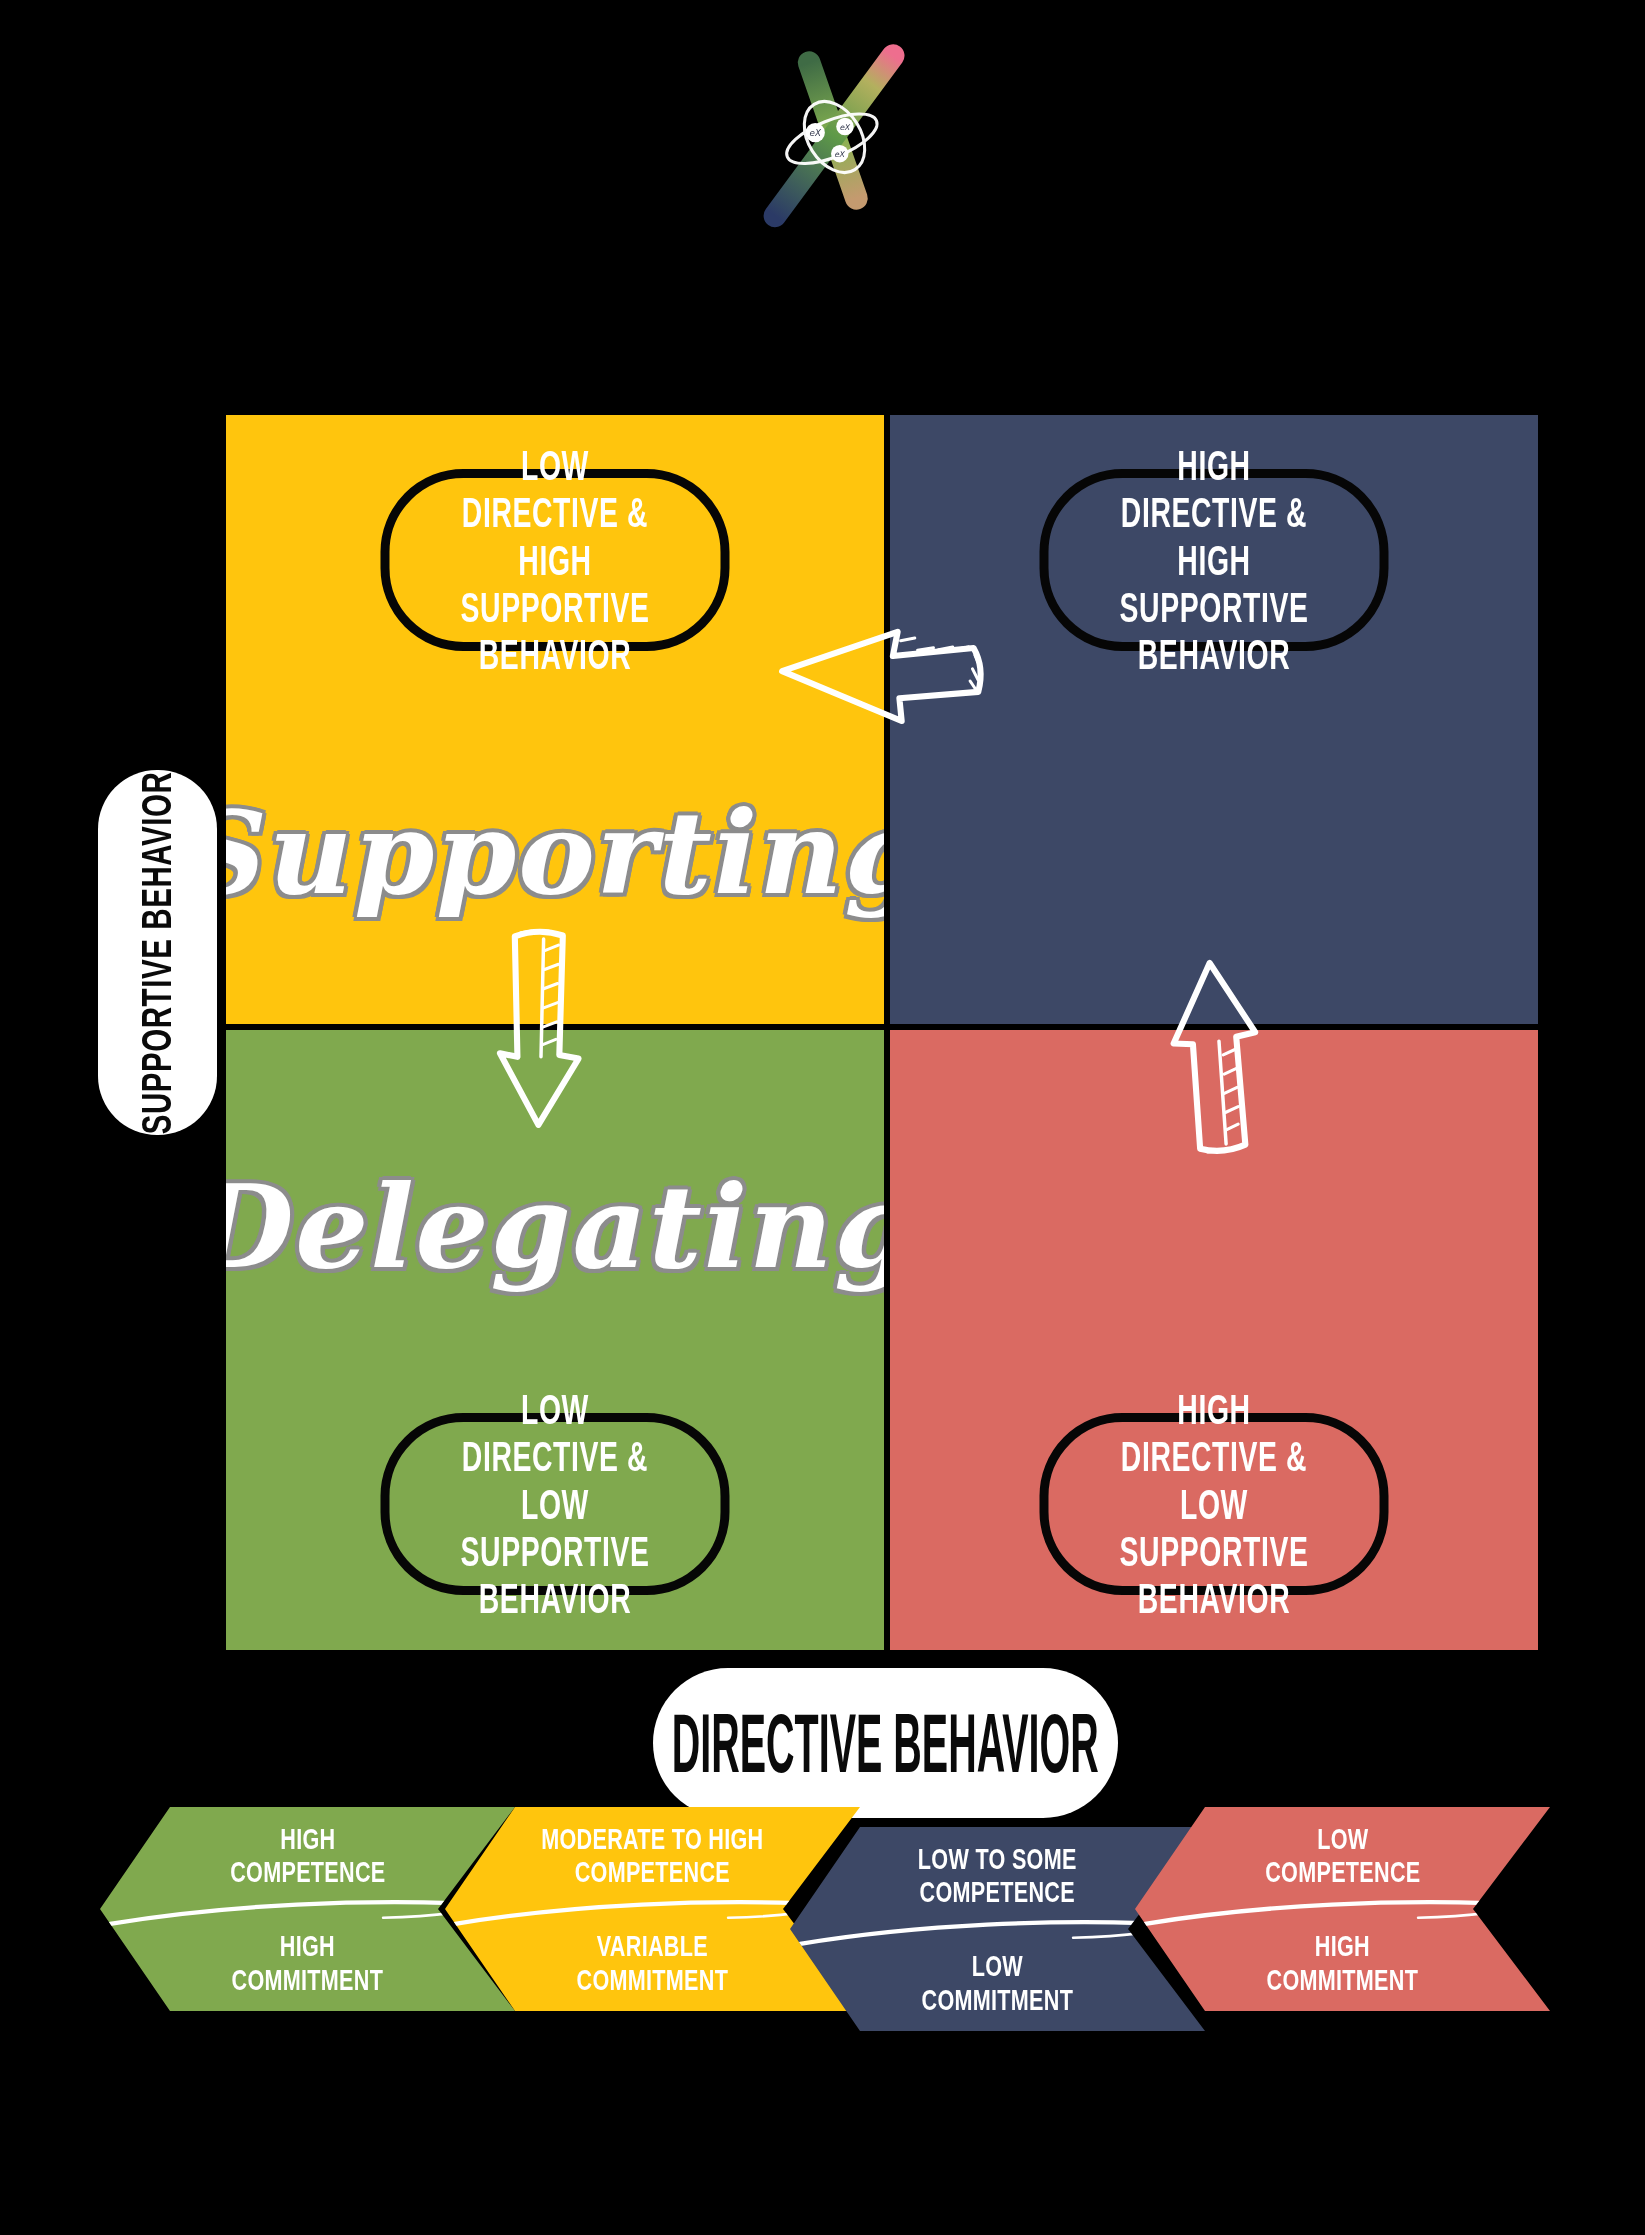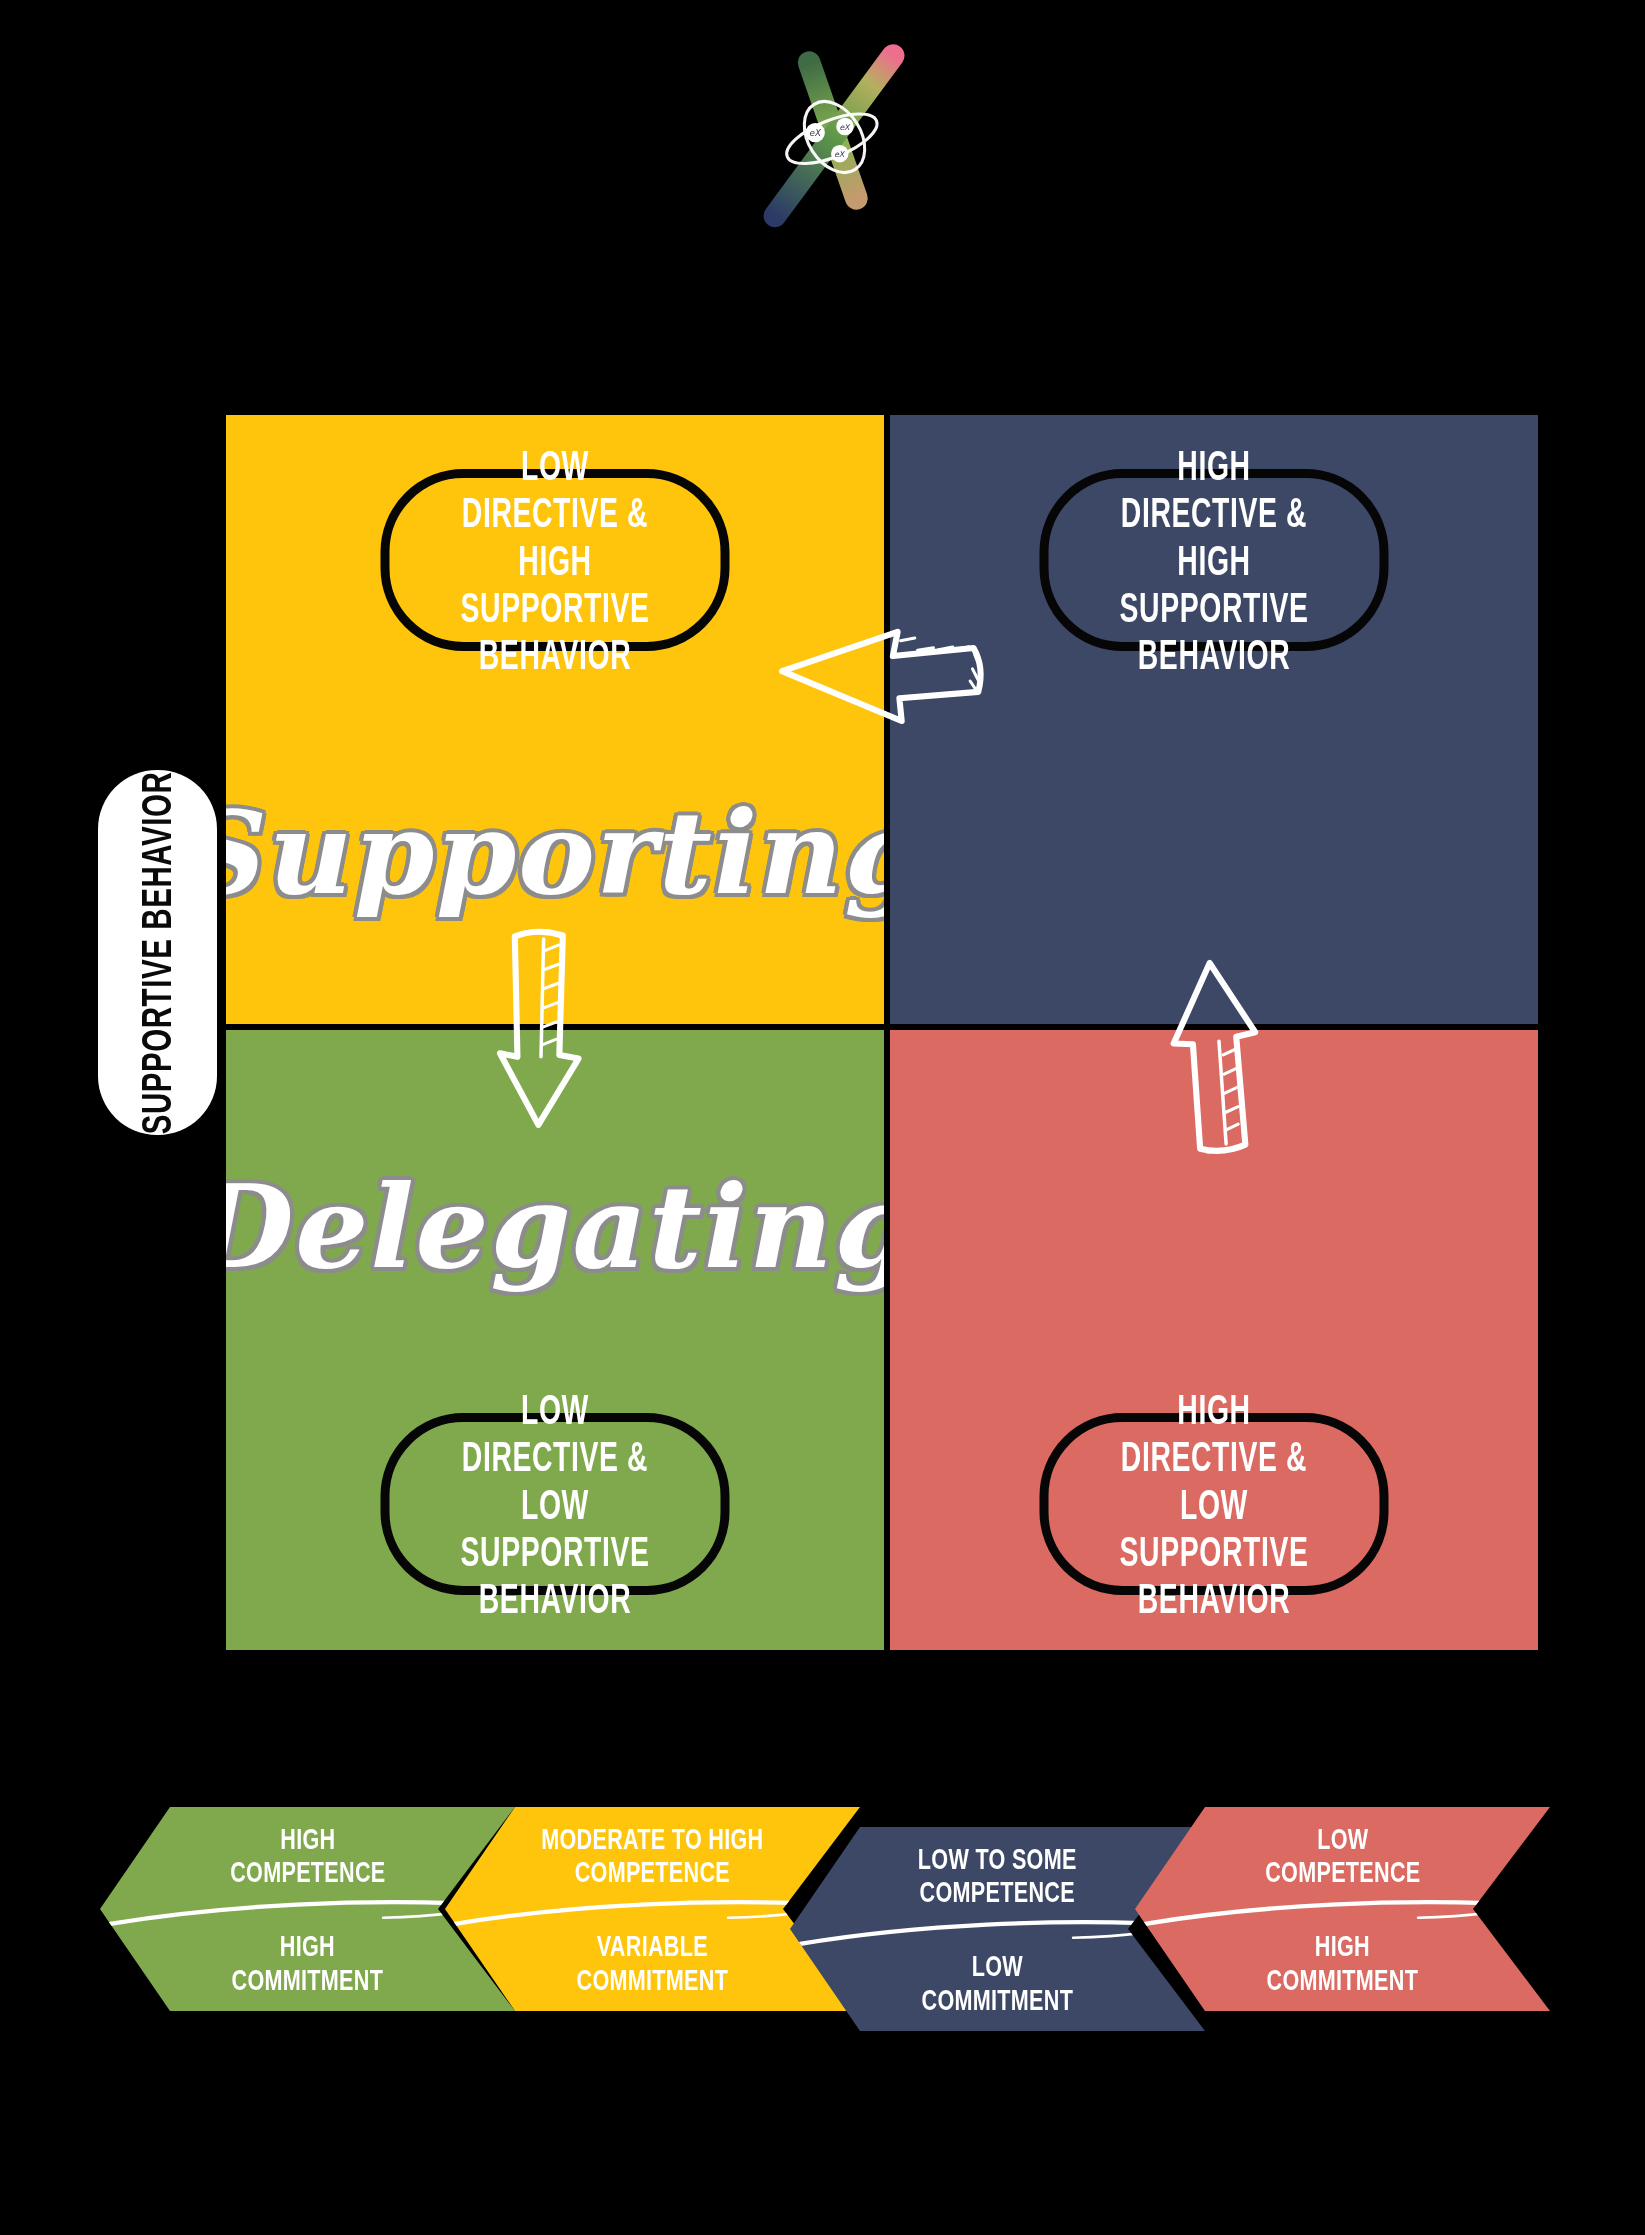--- a/index.html
+++ b/index.html
@@ -142,20 +142,23 @@
 BEHAVIOR</span>
         </div>
       </div>
 
     </div>
   </div>
 
   <div class="ypill">
     <span>SUPPORTIVE BEHAVIOR</span>
   </div>
+  <div class="xpill">
+    <span>DIRECTIVE BEHAVIOR</span>
+  </div>
 
   <div class="arrow" style="left:770px;top:610px;width:218px;height:122px;transform:rotate(3deg);">
     <svg width="218" height="122" viewBox="0 0 250 140">
       <path class="sk" stroke-width="7" d="M 14,76 L 144,24 L 140,52 L 232,38 Q 246,60 240,88 L 150,100 L 154,126 Z"></path>
       <path class="sk" stroke-width="3.5" d="M 148,34 L 164,30 M 168,44 L 186,40 M 192,42 L 208,38 M 214,40 L 226,37"></path>
       <path class="sk" stroke-width="3.5" d="M 234,46 L 240,58 M 232,62 L 239,74 M 230,76 L 236,84"></path>
     </svg>
   </div>
 
   <div class="arrow" style="left:493px;top:924px;width:96px;height:208px;">

